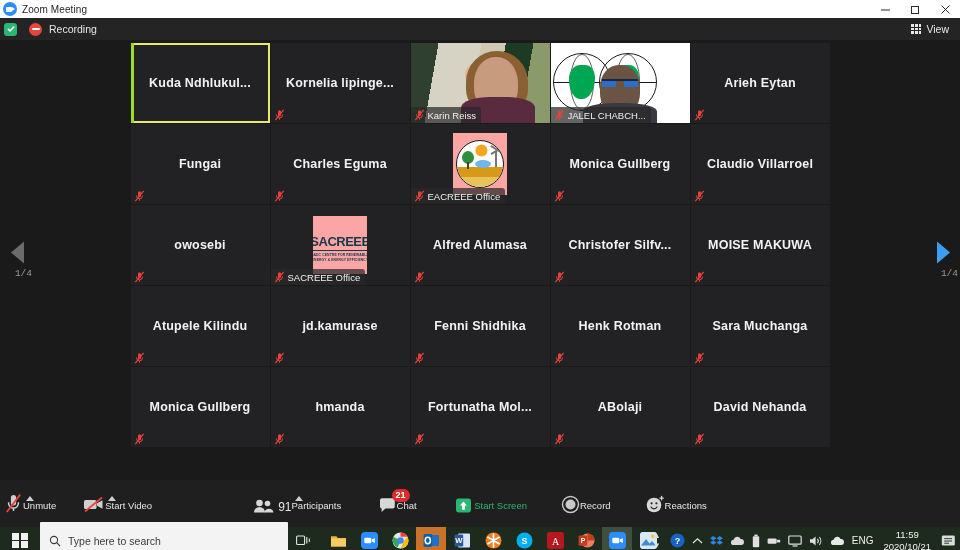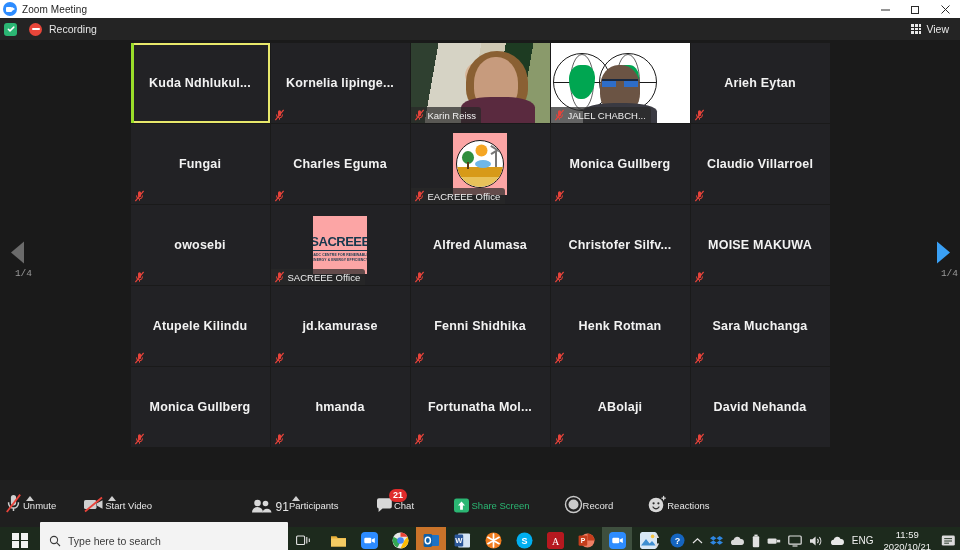--- a/index.html
+++ b/index.html
@@ -735,21 +735,21 @@
       <span class="lbl">Chat</span>
     </div>
 
     <div class="tb-item">
       <div class="tb-glyph">
         <svg width="21" height="17" viewBox="0 0 21 17">
           <rect x="3" y="1.5" width="15" height="14" rx="2.4" fill="#2bb673"></rect>
           <path d="M10.5 4.4 L14 8.6 h-2.1 v4.1 h-2.8 V8.6 H7z" fill="#ffffff"></path>
         </svg>
       </div>
-      <span class="lbl green">Share Screen</span>
+      <span class="lbl green">Start Screen</span>
     </div>
 
     <div class="tb-item">
       <div class="tb-glyph">
         <svg width="19" height="19" viewBox="0 0 19 19">
           <circle cx="9.5" cy="9.5" r="8" fill="none" stroke="#c9c9c9" stroke-width="1.4"></circle>
           <circle cx="9.5" cy="9.5" r="5" fill="#c9c9c9"></circle>
         </svg>
       </div>
       <span class="lbl">Record</span>

